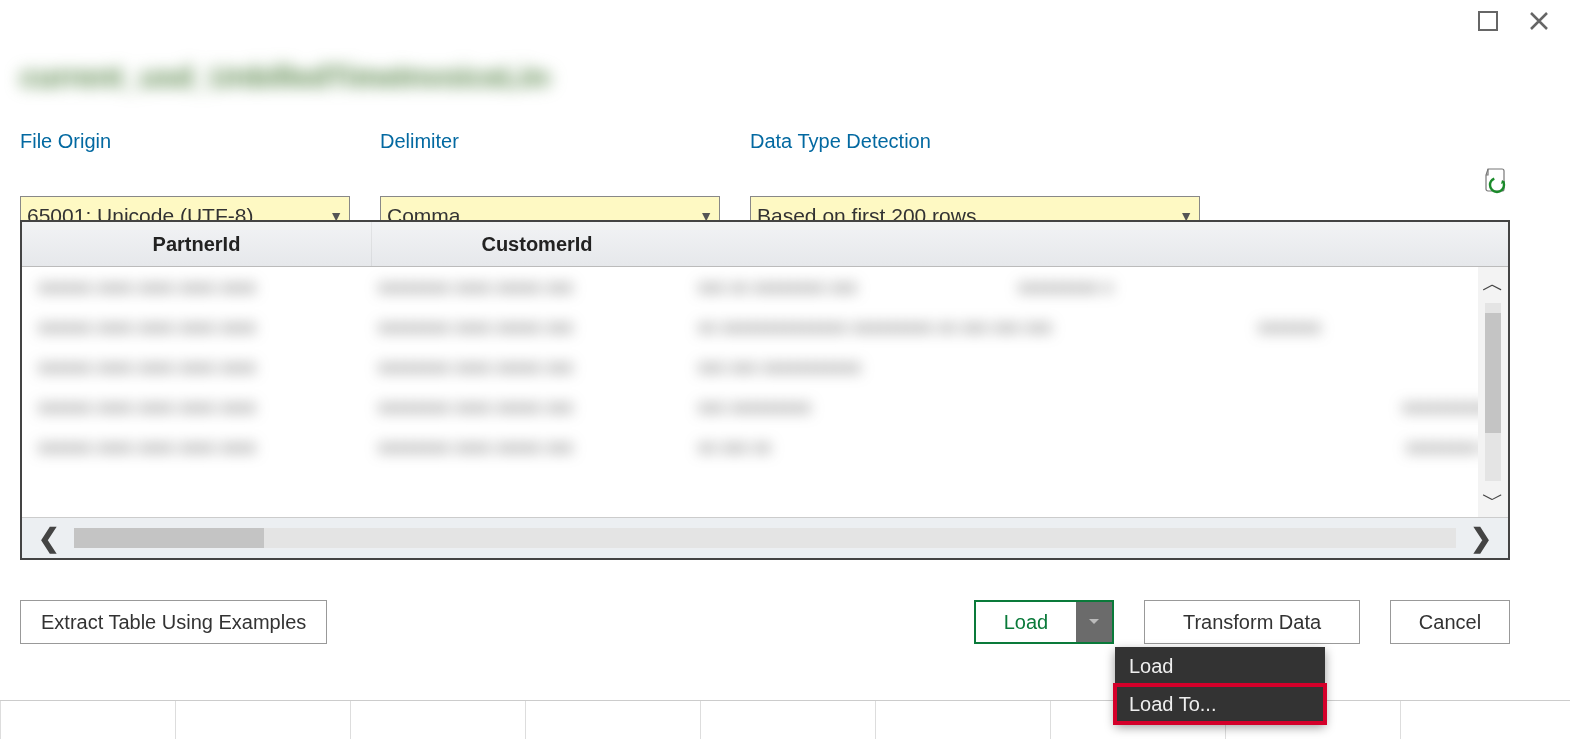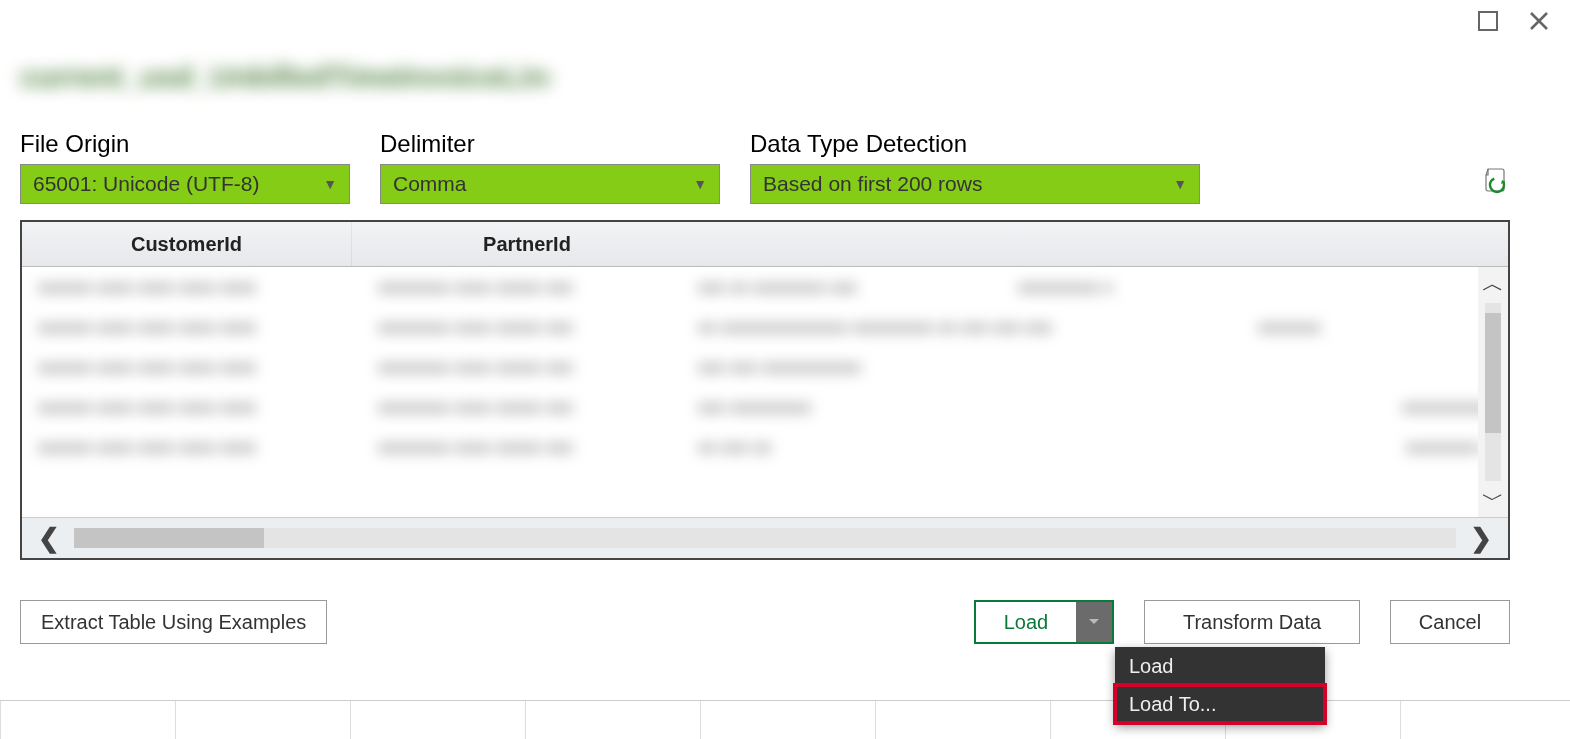--- a/index.html
+++ b/index.html
@@ -44,32 +44,33 @@
   }
   .options-row {
     position: absolute;
     top: 130px;
     left: 20px;
     right: 60px;
     display: flex;
     gap: 30px;
   }
   .opt { display:flex; flex-direction:column; gap:6px; }
-  .opt-label { font-size: 24px; color:#000000; }
+  .opt-label { font-size: 20px; color:#0369a1; }
   .combo {
     height: 40px;
     border: 1px solid #888;
-    background: #84cc16;
+    background: #fef9c3;
     display: flex;
     align-items: center;
     justify-content: space-between;
-    padding: 0 12px;
+    padding: 0 6px;
     font-size: 21px;
     color:#333;
     box-sizing: border-box;
+    margin-top: 37px;
   }
   .combo .caret { color:#555; font-size:14px; }
   #combo-fileorigin { width: 330px; }
   #combo-delimiter  { width: 340px; }
   #combo-datatype   { width: 450px; }
   .refresh-btn {
     position: absolute;
     top: 166px;
     right: 60px;
   }
@@ -287,22 +288,22 @@
       <path d="M6 3 v6 h-2" fill="none" stroke="#777" stroke-width="1.2"></path>
       <g transform="translate(15,19)">
         <circle r="7" fill="none" stroke="#1a8a2a" stroke-width="2.4" stroke-dasharray="30 10"></circle>
         <path d="M5 -5 l3 2 l-4 2 z" fill="#1a8a2a"></path>
       </g>
     </svg>
   </div>
 
   <div class="preview">
     <div class="grid-header">
+      <div class="gh-cell col-partner">PartnerId</div>
       <div class="gh-cell col-customer">CustomerId</div>
-      <div class="gh-cell col-partner">PartnerId</div>
     </div>
     <div class="grid-body">
       <div class="blur-row">
           <span class="blur-seg" style="width:320px">xxxxxx xxxx xxxx xxxx xxxx</span>
           <span class="blur-seg" style="width:300px">xxxxxxxx xxxx xxxxx xxx</span>
           <span class="blur-seg" style="width:300px">xxx xx xxxxxxxx xxx</span>
           <span class="blur-seg">xxxxxxxxx x</span>
         </div>
       <div class="blur-row">
           <span class="blur-seg" style="width:320px">xxxxxx xxxx xxxx xxxx xxxx</span>

